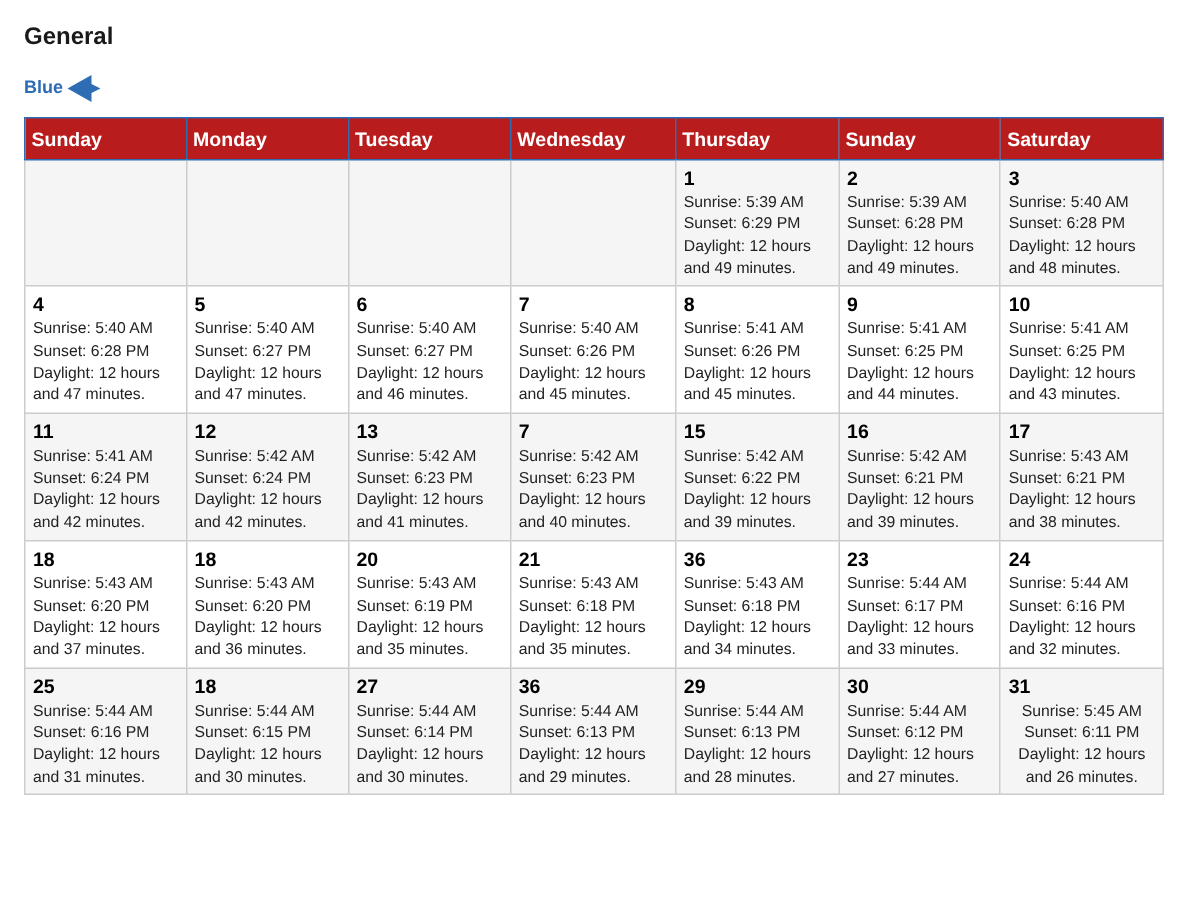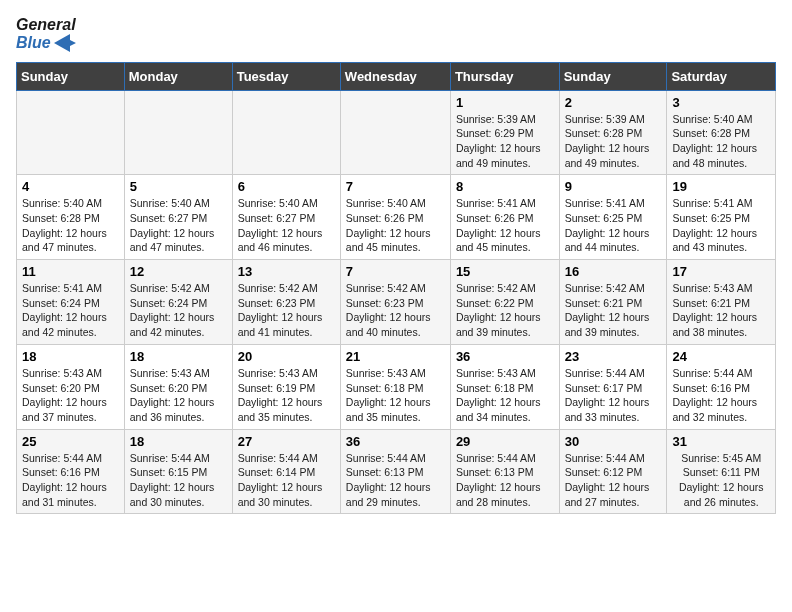--- a/index.html
+++ b/index.html
@@ -8,21 +8,20 @@
       background: #fff;
       width: 792px;
       min-height: 612px;
       padding: 16px;
     }
     .header-area {
       display: flex;
       justify-content: space-between;
       align-items: flex-start;
       margin-bottom: 10px;
-      font-style: italic;
     }
     .logo {
       display: flex;
       align-items: center;
       gap: 4px;
     }
     .title-area {
       text-align: right;
     }
     .main-title {
@@ -33,21 +32,21 @@
     .subtitle {
       font-size: 16px;
       color: #333;
     }
     table {
       width: 100%;
       border-collapse: collapse;
       font-size: 11px;
     }
     thead tr th {
-      background-color: #404040;
+      background-color: #b91c1c;
       color: #fff;
       padding: 6px 4px;
       text-align: left;
       font-size: 13px;
       font-weight: bold;
       border: 1px solid #2e6db4;
     }
     tbody tr td {
       border: 1px solid #ccc;
       padding: 4px 5px;
@@ -75,21 +74,21 @@
       background-color: #f5f5f5;
     }
   </style>
 </head>
 <body>
 
 <div class="header-area">
   <div class="logo">
     <div style="line-height:1.1">
       <div style="font-size:16px;font-weight:bold;color:#1a1a1a;">General</div>
-      <div style="font-size:16px;font-weight:bold;color:#2e6db4;display:flex;align-items:center;gap:3px;">
+      <div style="font-size:12px;font-weight:bold;color:#2e6db4;display:flex;align-items:center;gap:3px;margin-top:16px;">
         Blue
         <svg width="22" height="18" viewBox="0 0 22 18">
           <polygon points="0,9 16,0 16,6 22,9 16,12 16,18" fill="#2e6db4"></polygon>
         </svg>
       </div>
     </div>
   </div>
   <div class="title-area">
     <div class="main-title"></div>
     <div class="subtitle"></div>
@@ -173,21 +172,21 @@
 and 45 minutes.</div>
         </td>
         <td>
           <span class="day-num">9</span>
           <div class="day-info" style="white-space: pre-line;">Sunrise: 5:41 AM
 Sunset: 6:25 PM
 Daylight: 12 hours
 and 44 minutes.</div>
         </td>
         <td>
-          <span class="day-num">19</span>
+          <span class="day-num">10</span>
           <div class="day-info" style="white-space: pre-line;">Sunrise: 5:41 AM
 Sunset: 6:25 PM
 Daylight: 12 hours
 and 43 minutes.</div>
         </td>
       </tr>
       <tr>
         <td>
           <span class="day-num">11</span>
           <div class="day-info" style="white-space: pre-line;">Sunrise: 5:41 AM

